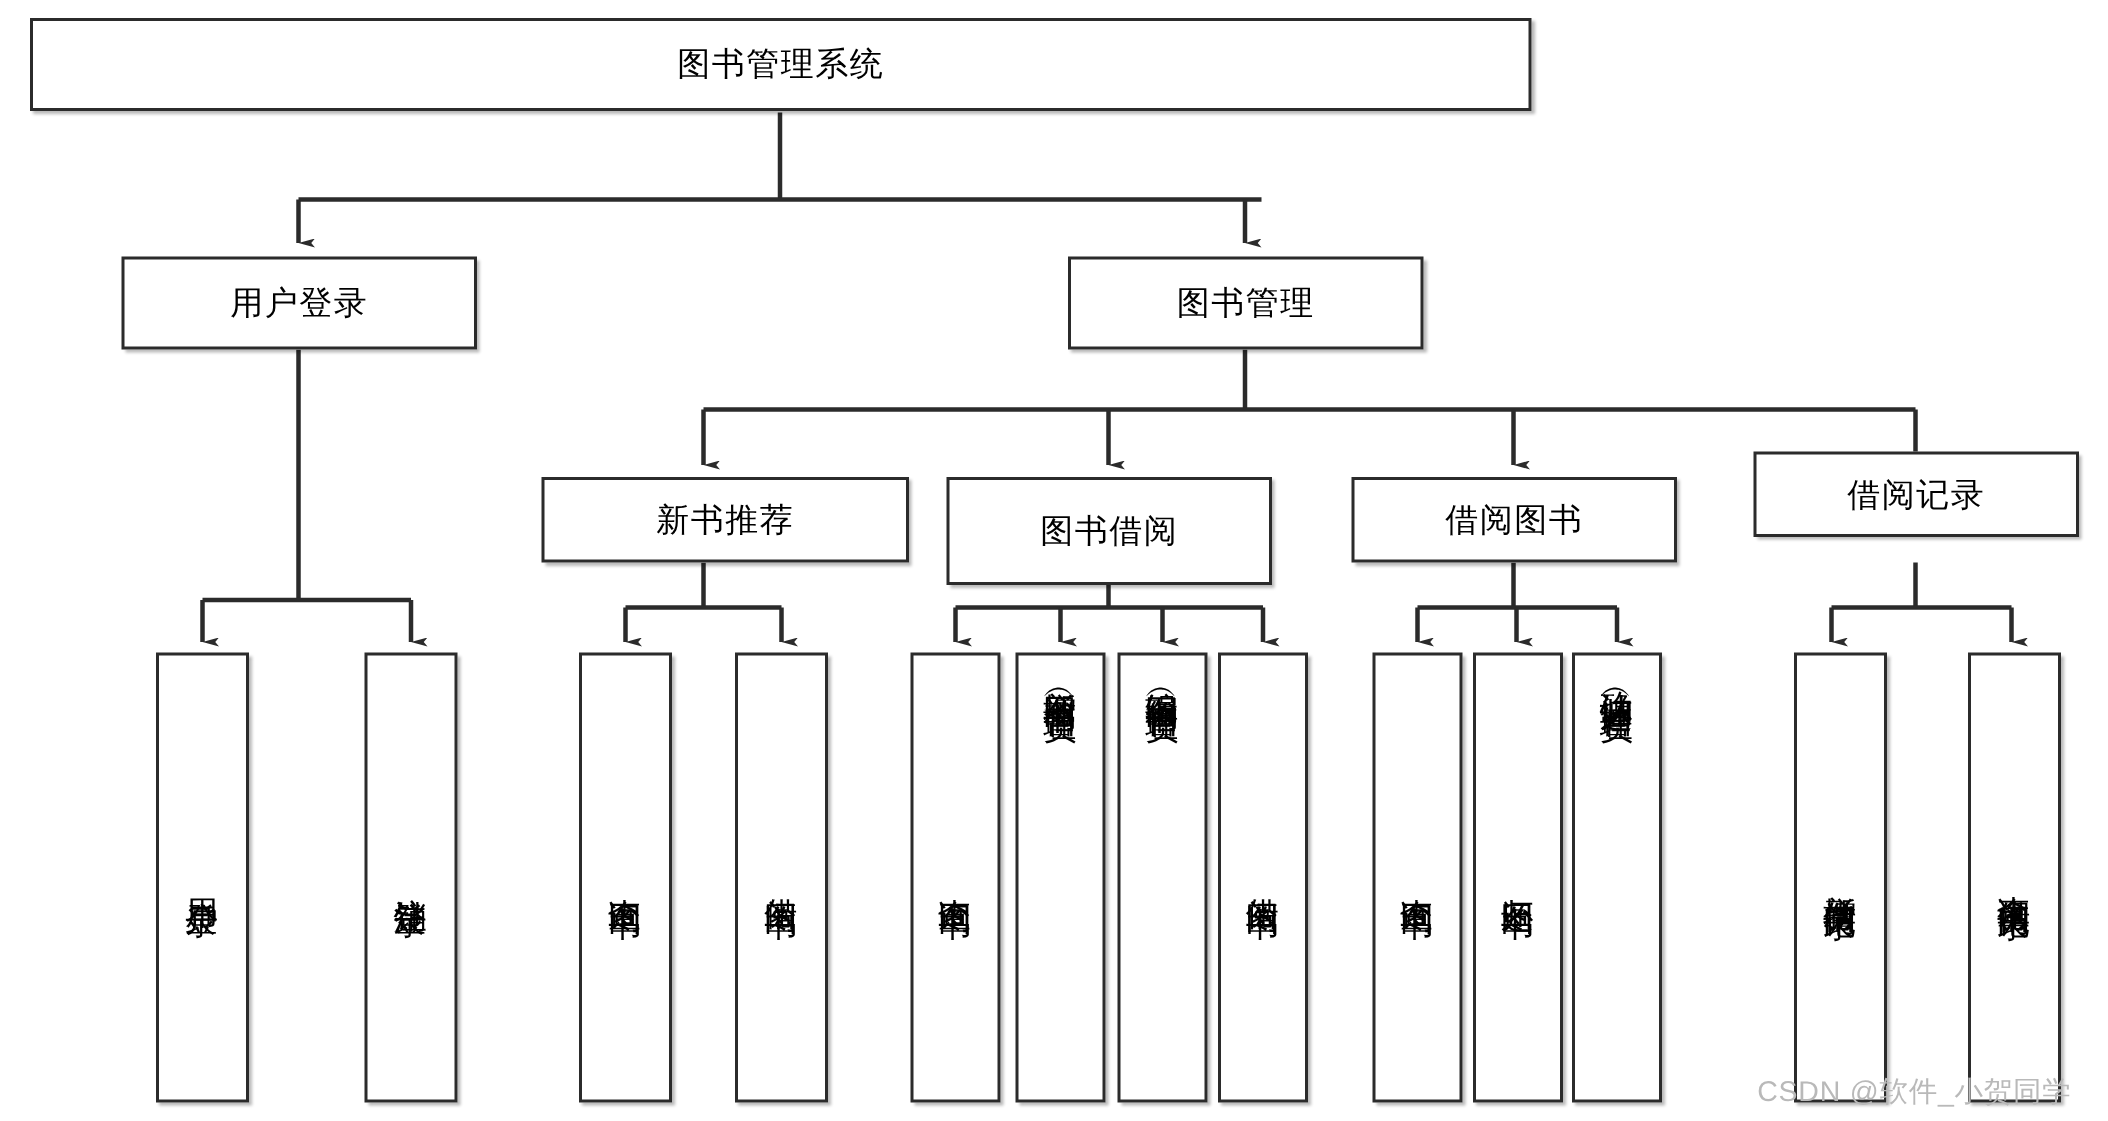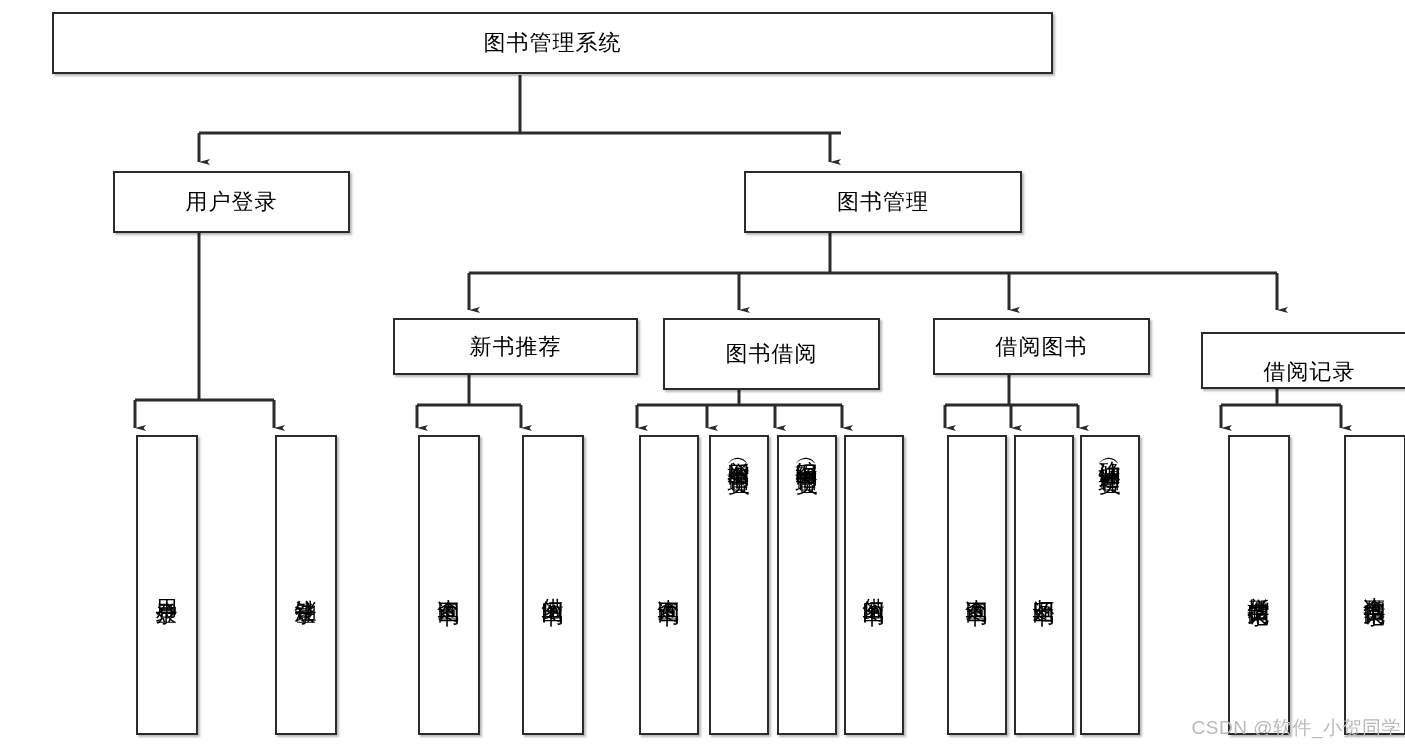--- a/index.html
+++ b/index.html
@@ -25,21 +25,20 @@
     position: absolute;
     box-sizing: border-box;
     background: #ffffff;
     border: 2.5px solid #2b2b2b;
     box-shadow: 2px 2px 2px rgba(0,0,0,0.28);
     display: flex;
     align-items: center;
     justify-content: center;
     color: #000000;
     z-index: 3;
-    margin-left: 32px;
   }
   .node.h {
     font-size: 22px;
     letter-spacing: 1px;
     white-space: nowrap;
   }
   .node.v {
     align-items: flex-start;
     justify-content: center;
     padding-top: 6px;
@@ -48,21 +47,21 @@
     writing-mode: vertical-rl;
     text-orientation: upright;
     font-size: 22px;
     line-height: 1.32;
     letter-spacing: 2px;
     white-space: nowrap;
   }
   .node.v.mid { align-items: center; padding-top: 0; }
   .watermark {
     position: absolute;
-    right: 4px;
+    right: 24px;
     bottom: 6px;
     font-size: 19px;
     color: #b9b9b9;
     white-space: nowrap;
     z-index: 5;
     letter-spacing: 0.5px;
   }
 </style>
 </head>
 <body>
@@ -120,37 +119,37 @@
   </svg>
 
   <div class="node h" style="left:20px; top:12px; width:1001px; height:62px;">
     <span>图书管理系统</span>
   </div>
 
   <div class="node h" style="left:81px; top:171px; width:237px; height:62px;">
     <span>用户登录</span>
   </div>
 
-  <div class="node h" style="left:712px; top:171px; width:278px; height:62px;">
+  <div class="node h" style="left:712px; top:171px; width:237px; height:62px;">
     <span>图书管理</span>
   </div>
 
   <div class="node h" style="left:361px; top:318px; width:245px; height:57px;">
     <span>新书推荐</span>
   </div>
 
   <div class="node h" style="left:631px; top:318px; width:217px; height:72px;">
     <span>图书借阅</span>
   </div>
 
   <div class="node h" style="left:901px; top:318px; width:217px; height:57px;">
     <span>借阅图书</span>
   </div>
 
-  <div class="node h" style="left:1169px; top:332px; width:217px; height:57px;align-items:flex-end;">
+  <div class="node h" style="left:1169px; top:301px; width:217px; height:57px;">
     <span>借阅记录</span>
   </div>
 
   <div class="node v mid" style="left:104px; top:435px; width:62px; height:300px;">
     <span class="vlabel">用户登录</span>
   </div>
 
   <div class="node v mid" style="left:243px; top:435px; width:62px; height:300px;">
     <span class="vlabel">注销登录</span>
   </div>

